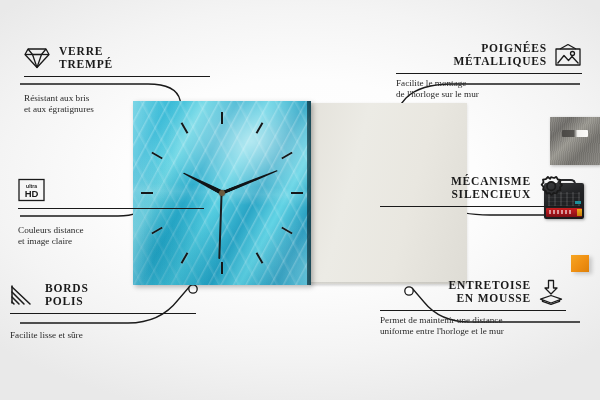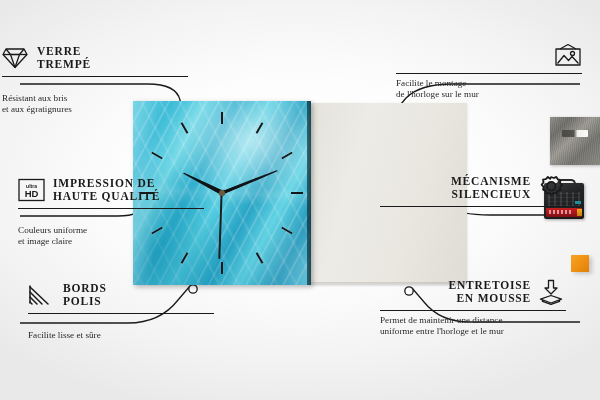--- a/index.html
+++ b/index.html
@@ -306,23 +306,23 @@
   .icon-box {
     width: 28px;
     height: 28px;
     flex: 0 0 28px;
     display: flex;
     align-items: center;
   }
   .icon-box svg { display: block; }
 
   
-  #feat-verre     { left: 2px;  top: 44px;  width: 186px; }
+  #feat-verre     { left: 24px;  top: 44px;  width: 186px; }
   #feat-impression{ left: 18px;  top: 176px; width: 186px; }
-  #feat-bords     { left: 28px;  top: 281px; width: 186px; }
+  #feat-bords     { left: 10px;  top: 281px; width: 186px; }
   #feat-poignees  { left: 396px; top: 41px;  width: 186px; }
   #feat-mecanisme { left: 380px; top: 174px; width: 186px; }
   #feat-entretoise{ left: 380px; top: 278px; width: 186px; }
 </style>
 </head>
 <body>
 
 <div id="stage">
 
   <svg id="connectors" viewBox="0 0 600 400">
@@ -422,25 +422,23 @@
 
   <div class="feature left" id="feat-impression">
     <div class="feature-head">
       <div class="icon-box">
         <svg width="27" height="24" viewBox="0 0 27 24">
           <rect x="1" y="1.5" width="25" height="21" fill="none" stroke="#1a1a1a" stroke-width="1.3"></rect>
           <text x="13.5" y="9.5" font-family="Liberation Sans, sans-serif" font-size="5" font-weight="bold" text-anchor="middle" fill="#1a1a1a">ultra</text>
           <text x="13.5" y="19" font-family="Liberation Sans, sans-serif" font-size="9.5" font-weight="bold" text-anchor="middle" fill="#1a1a1a">HD</text>
         </svg>
       </div>
-      <div class="feature-title">IMPRESSION DE
-HAUTE QUALITÉ</div>
     </div>
     <div class="rule"></div>
-    <div class="feature-desc">Couleurs uniforme
+    <div class="feature-desc">Couleurs distance
 et image claire</div>
   </div>
 
   <div class="feature left" id="feat-bords">
     <div class="feature-head">
       <div class="icon-box">
         <svg width="26" height="22" viewBox="0 0 26 22">
           <g stroke="#1a1a1a" stroke-width="1.5" stroke-linecap="round">
             <path d="M2,2 L2,19"></path>
             <path d="M2,3 L20,20"></path>
@@ -462,20 +460,22 @@
       <div class="icon-box">
         <svg width="28" height="24" viewBox="0 0 28 24">
           <g fill="none" stroke="#1a1a1a" stroke-width="1.3" stroke-linejoin="round">
             <path d="M14,1.5 L6,6 M14,1.5 L22,6"></path>
             <rect x="2" y="6" width="24" height="16"></rect>
             <path d="M3.5,20.5 L10,12.5 L14.5,17.5 L18,13.5 L24.5,20.5"></path>
             <circle cx="18.5" cy="10.5" r="2"></circle>
           </g>
         </svg>
       </div>
+      <div class="feature-title">POIGNÉES
+MÉTALLIQUES</div>
     </div>
     <div class="rule"></div>
     <div class="feature-desc">Facilite le montage
 de l'horloge sur le mur</div>
   </div>
 
   <div class="feature right" id="feat-mecanisme">
     <div class="feature-head">
       <div class="icon-box">
         <svg width="26" height="26" viewBox="0 0 26 26">

